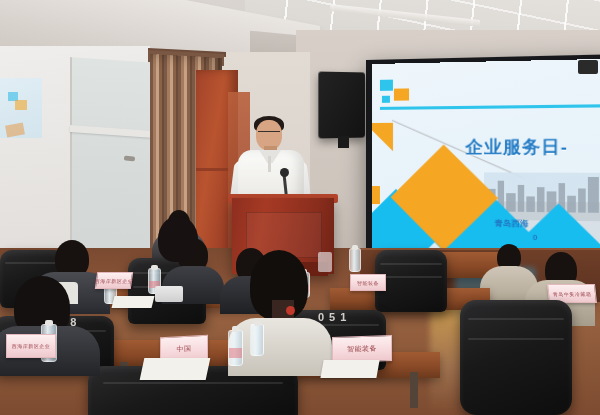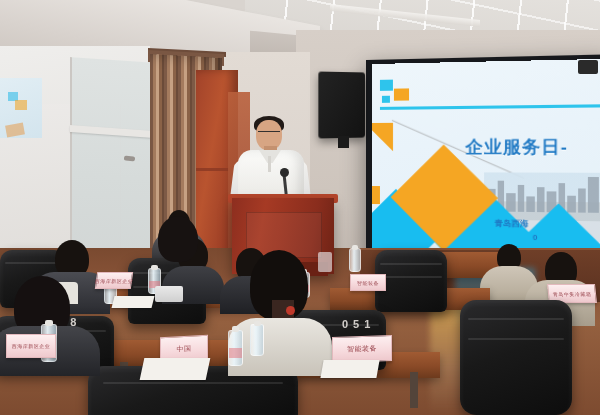--- a/index.html
+++ b/index.html
@@ -444,21 +444,21 @@
   </div>
   <div class="abs chair-num" style="left:48px;top:316px;">058</div>
 
   <div class="abs chair" style="left:88px;top:366px;width:210px;height:49px;border-radius:16px 16px 0 0;">
     <div class="chair-seam" style="top:16px;"></div>
   </div>
 
   <div class="abs chair" style="left:290px;top:310px;width:96px;height:60px;">
     <div class="chair-seam" style="top:14px;"></div>
   </div>
-  <div class="abs chair-num" style="left:318px;top:318px;margin-left:24px;">051</div>
+  <div class="abs chair-num" style="left:318px;top:311px;">051</div>
 
   <div class="abs chair" style="left:460px;top:300px;width:112px;height:115px;border-radius:16px;">
     <div class="chair-seam" style="top:18px;"></div>
     <div class="chair-seam" style="top:38px;"></div>
   </div>
 
   <div class="abs person-head" style="left:250px;top:250px;width:58px;height:70px;border-radius:50% 50% 40% 40%;background:#120e0c;"></div>
   <div class="abs" style="left:272px;top:300px;width:22px;height:30px;background:#3a2620;border-radius:0 0 10px 10px;"></div>
   <div class="abs" style="left:286px;top:306px;width:9px;height:9px;background:#c0392b;border-radius:50%;"></div>
   <div class="abs person-shoulder" style="left:228px;top:318px;width:104px;height:58px;background:linear-gradient(180deg,#e9e6e0,#c8c3b9);border-radius:28px 28px 0 0;"></div>

